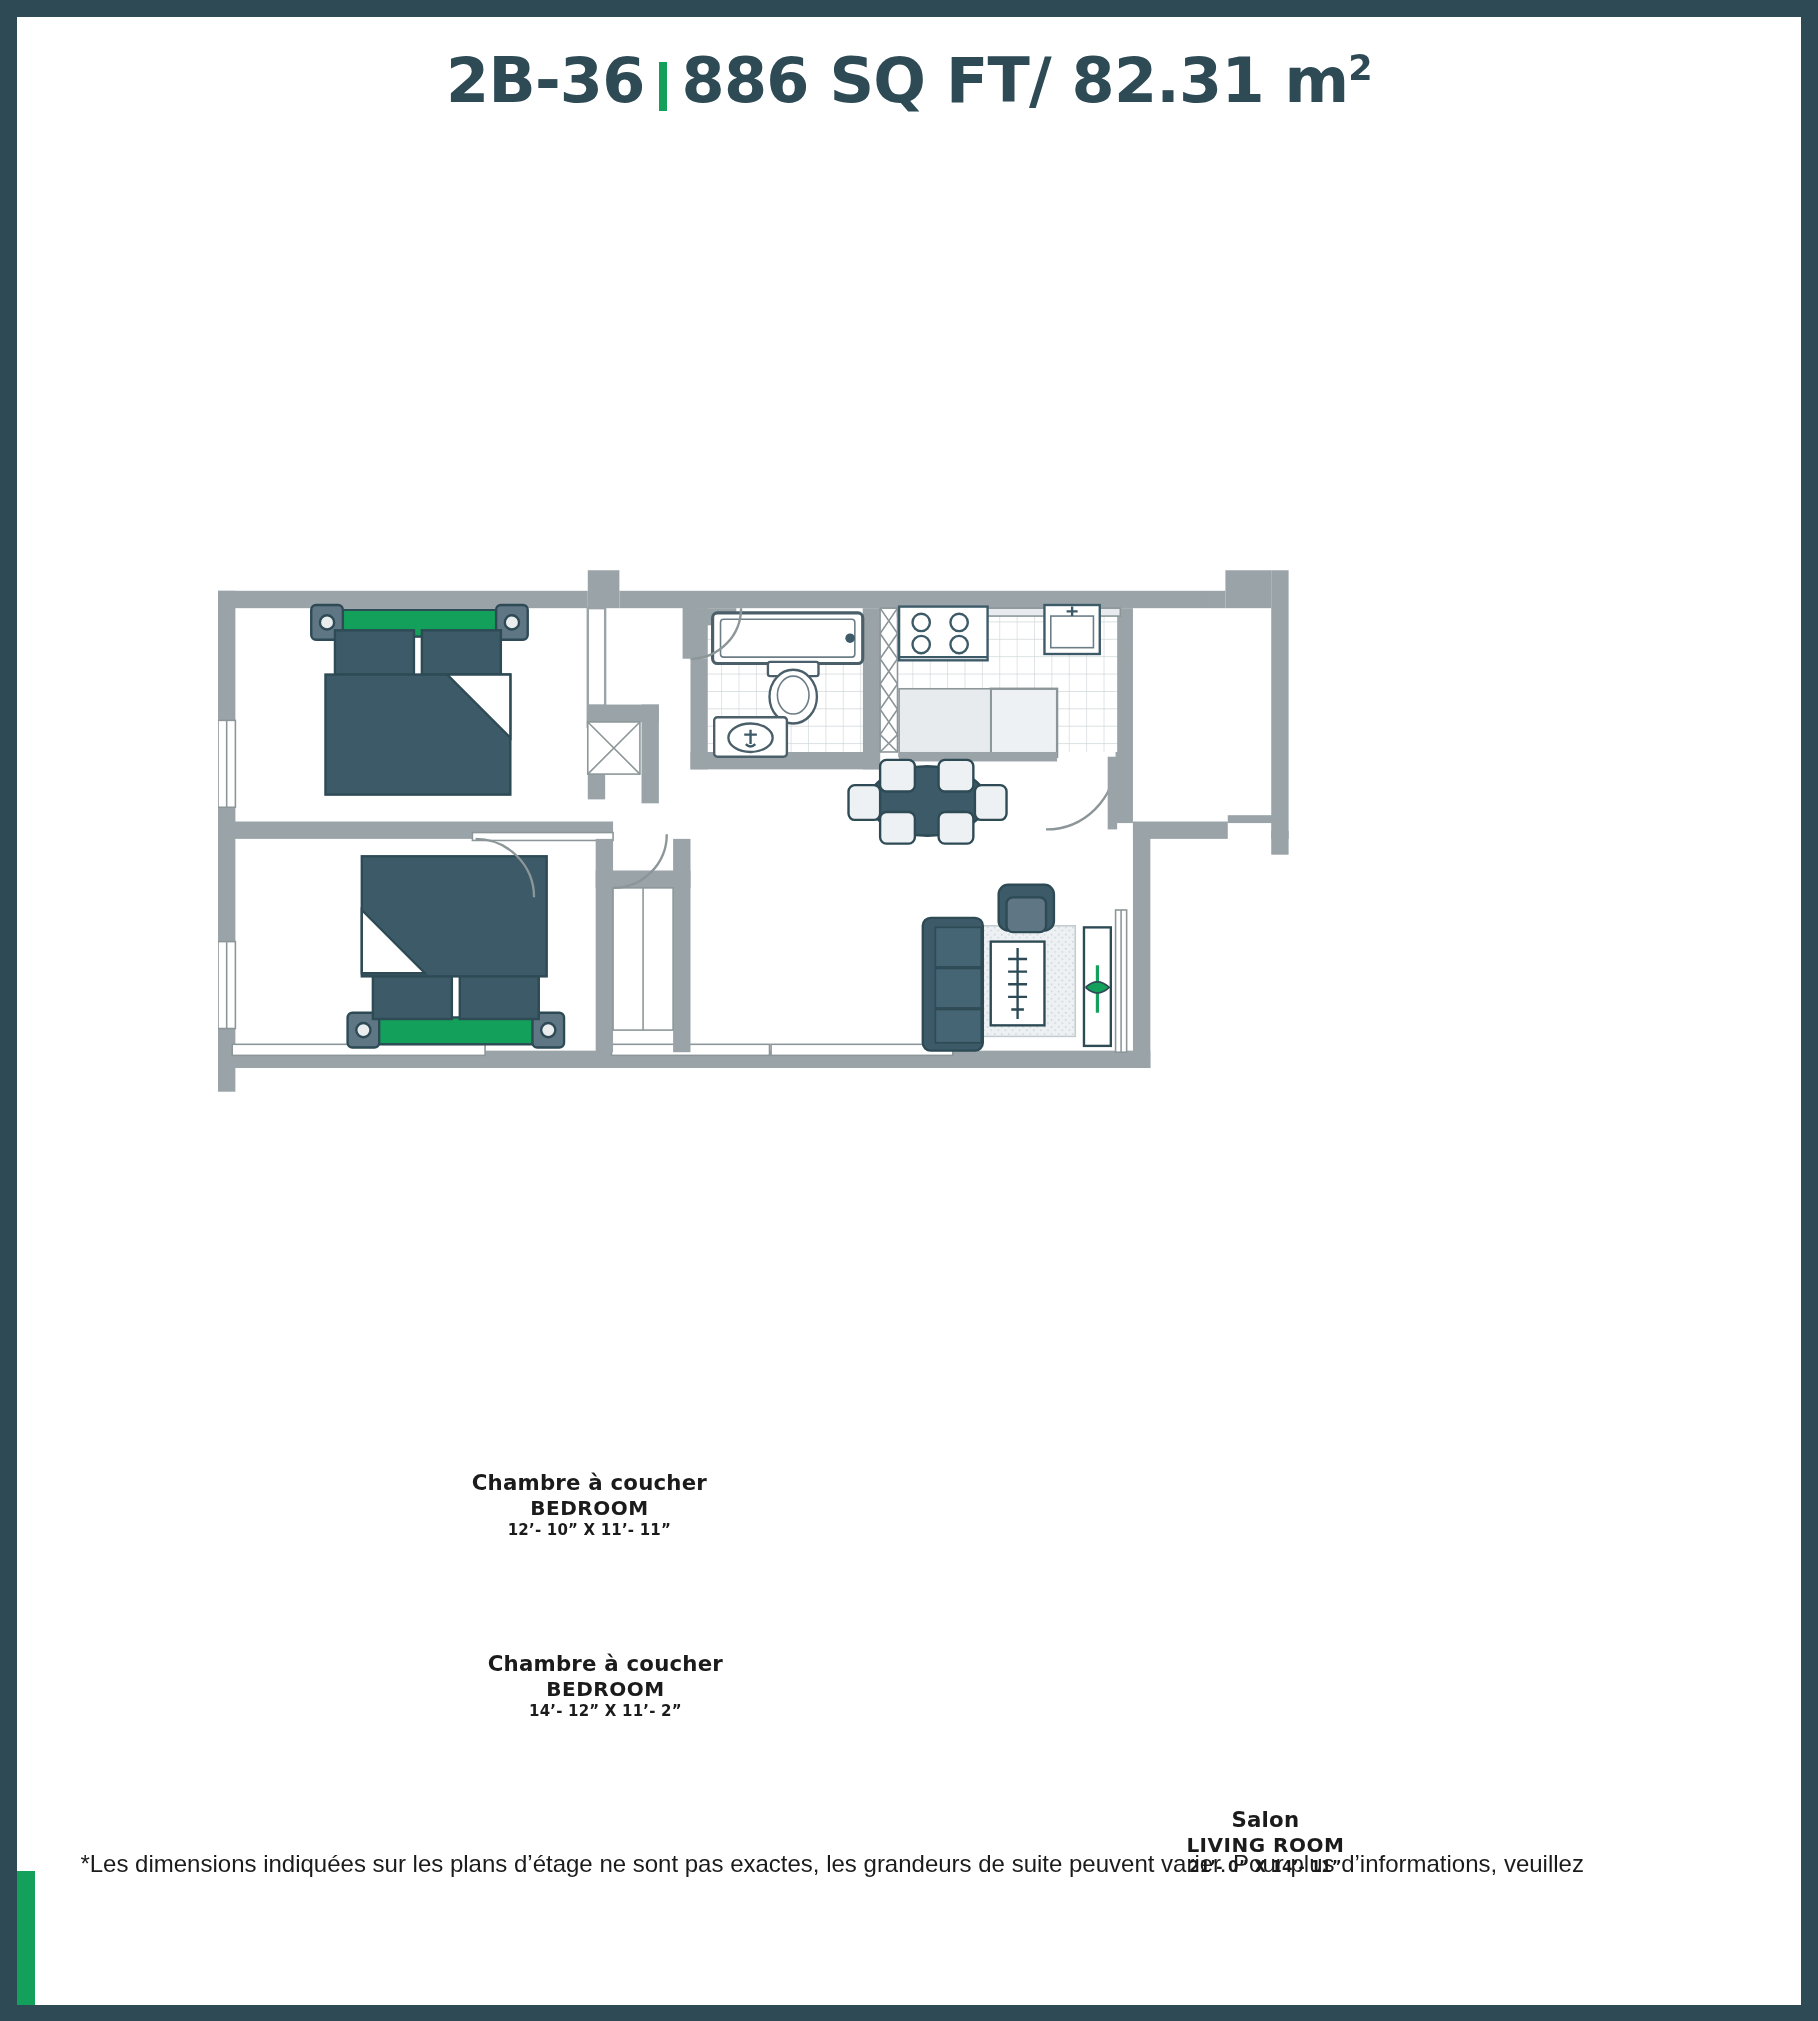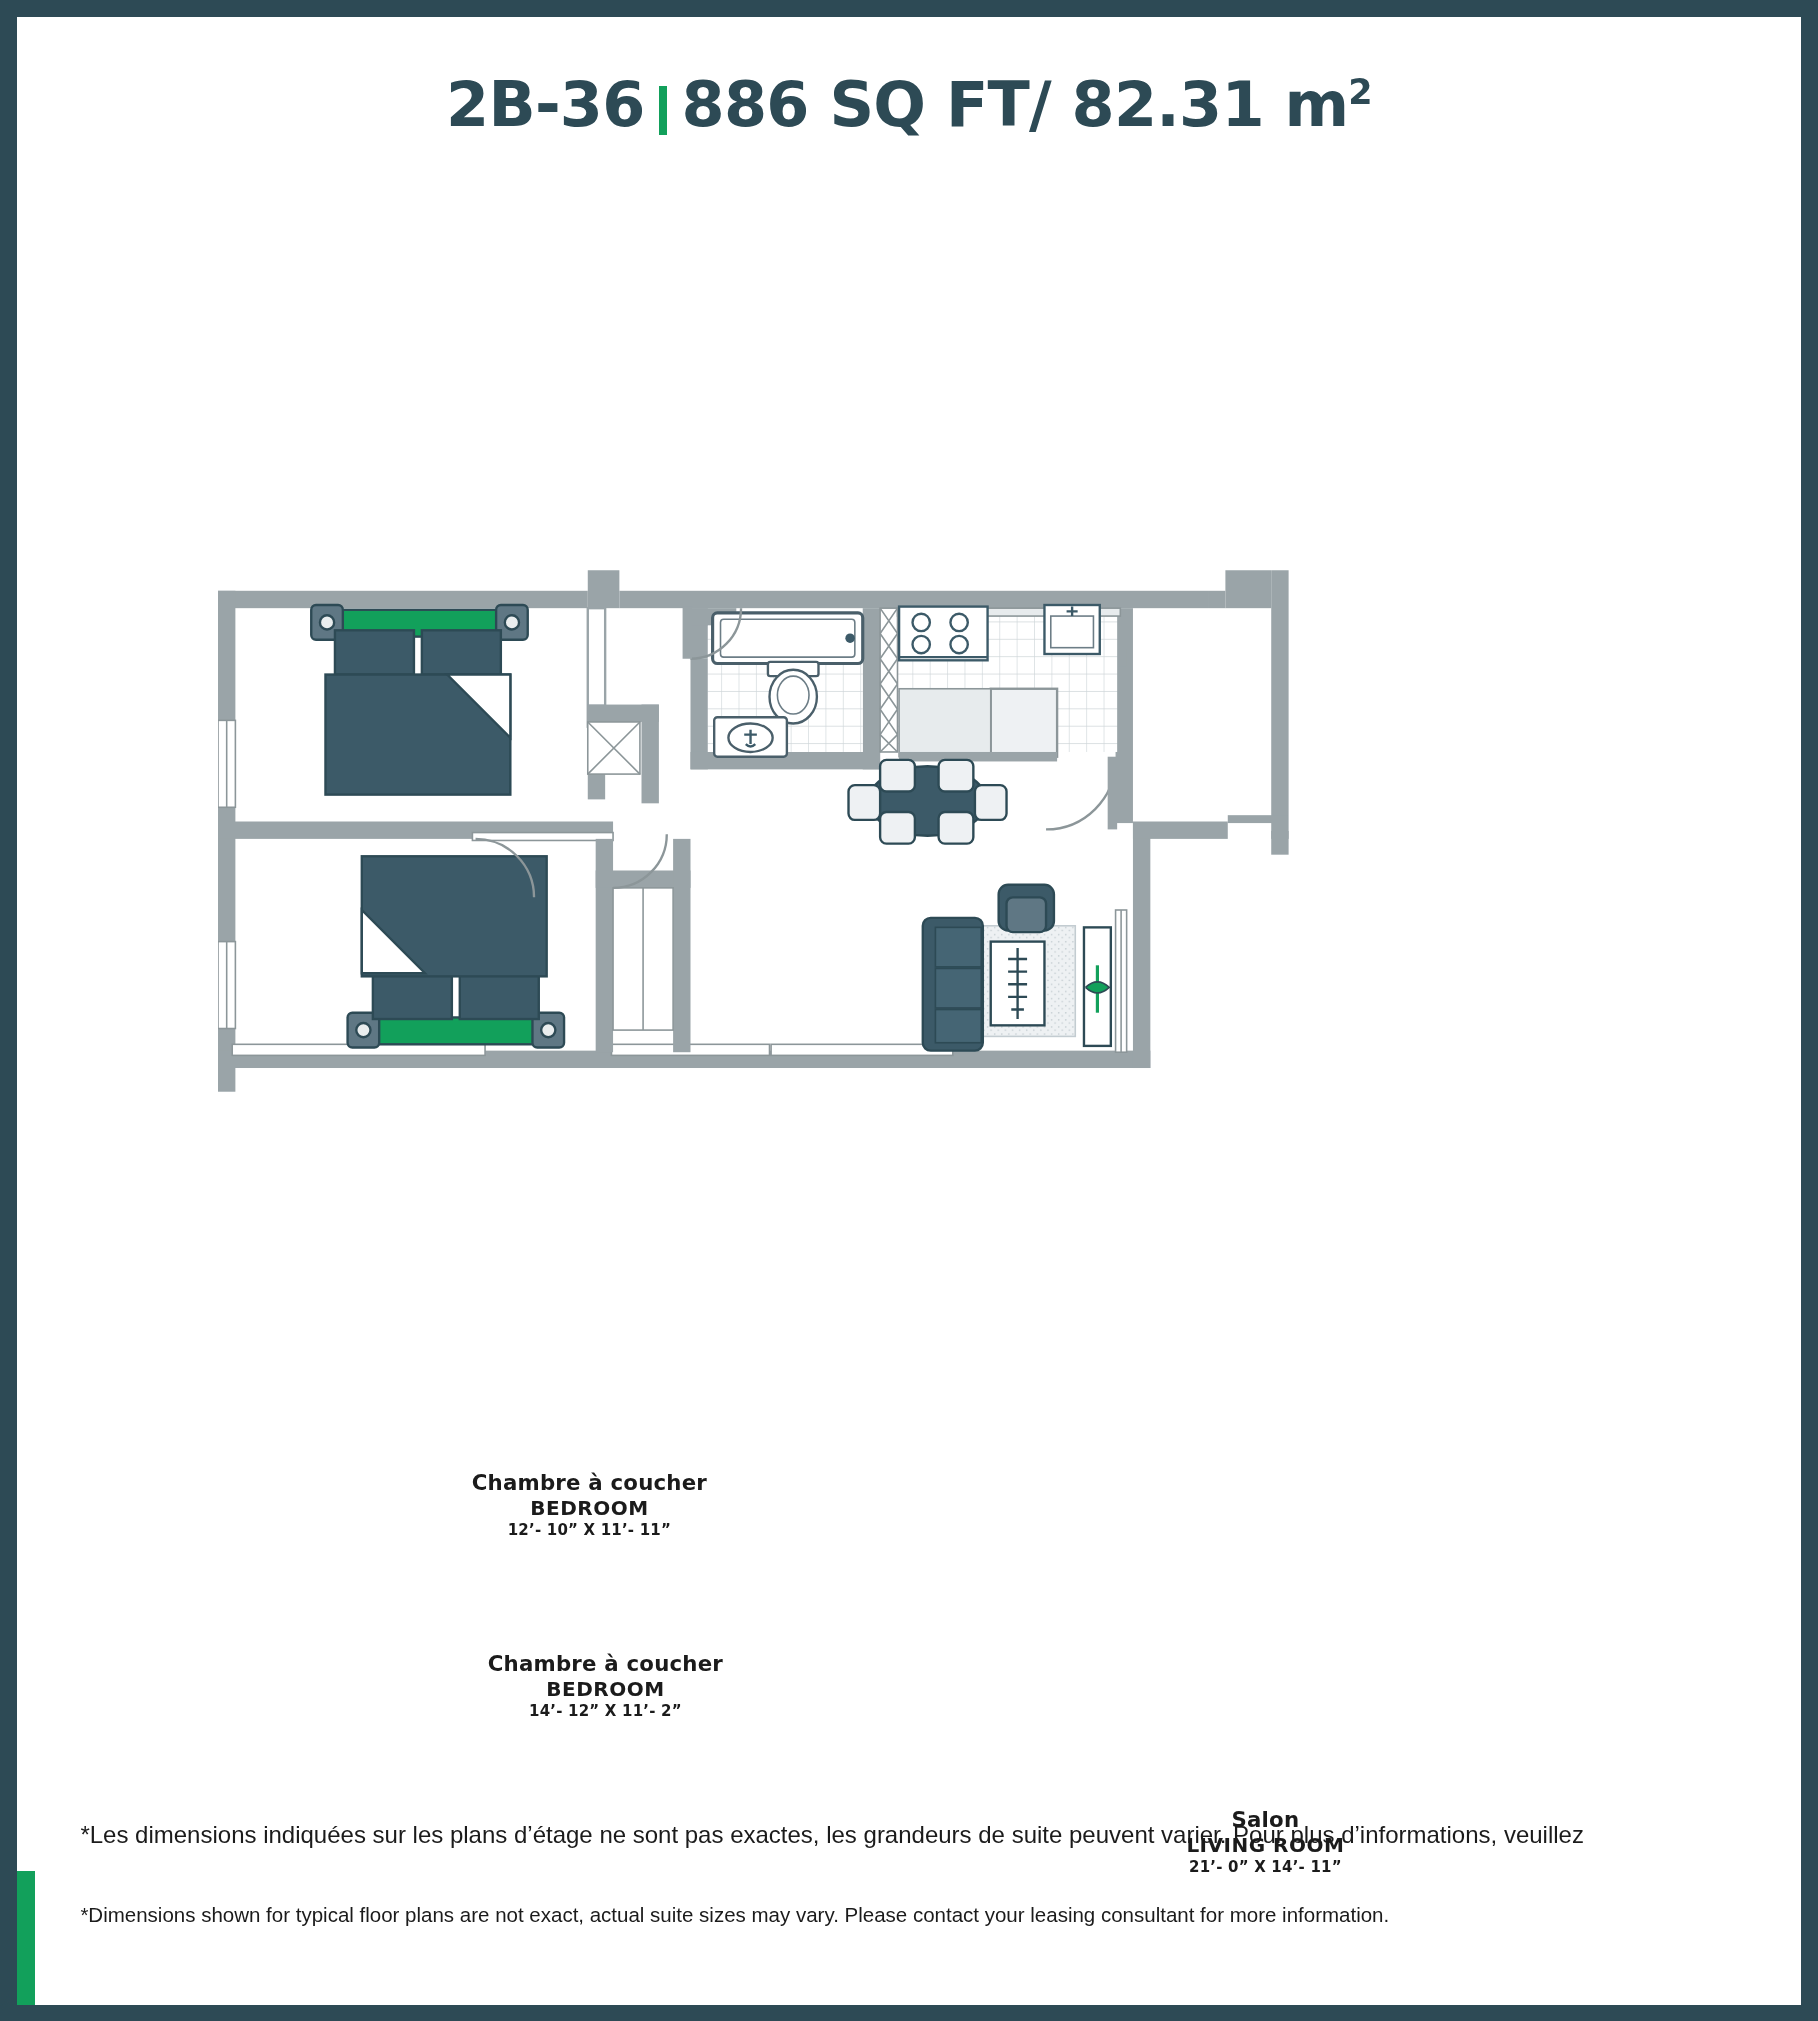--- a/index.html
+++ b/index.html
@@ -42,21 +42,20 @@
   }
 
   
   .title-wrap {
     position: absolute;
     top: 33px;
     left: 0;
     width: 100%;
     text-align: center;
     white-space: nowrap;
-    margin-top: 24px;
   }
   .title {
     display: inline-block;
     font-family: "DejaVu Sans", sans-serif;
     font-weight: bold;
     font-size: 62px;
     letter-spacing: -0.8px;
     color: #2d4a55;
     line-height: 1;
   }
@@ -361,19 +360,18 @@
         <div class="fr">Salon</div>
         <div class="en">LIVING ROOM</div>
         <div class="dim">21’- 0” X 14’- 11”</div>
       </div>
     </div>
 
     <div class="notes">
       <p class="note-fr">
         <span>*Les dimensions indiquées sur les plans d’étage ne sont pas exactes, les grandeurs de suite peuvent varier. Pour plus d’informations, veuillez</span>
       </p>
-      <p class="note-en">*Dimensions shown for typical floor plans are not exact, actual suite sizes may vary. Please contact your leasing consultant for more information.</p>
     </div>
 
     <div class="accent-bar"></div>
   </div>
 </div>
 
 
 </body></html>

